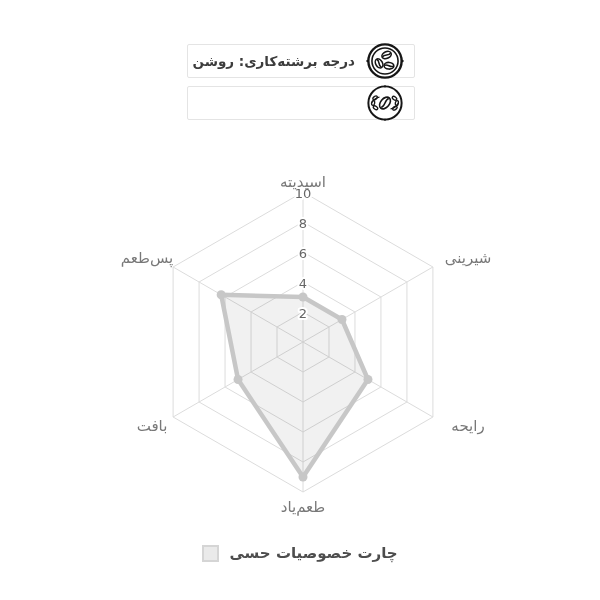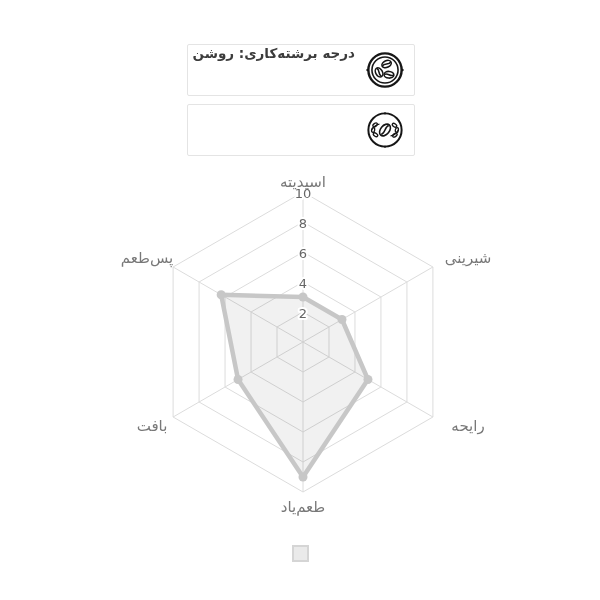--- a/index.html
+++ b/index.html
@@ -2,22 +2,22 @@
 <html lang="fa"><head>
 <meta charset="utf-8">
 <style>
   html,body{margin:0;padding:0;}
   body{
     width:600px;height:600px;position:relative;background:#ffffff;
     font-family:"DejaVu Sans",sans-serif;overflow:hidden;
   }
   .cards{position:absolute;left:187px;top:44px;width:228px;display:flex;flex-direction:column;gap:8px;}
   .card{
-    box-sizing:border-box;height:52px;background:#fff;border:1px solid #e4e4e4;border-radius:2px;
-    display:flex;gap:11px;padding:0 10px;
+    box-sizing:border-box;height:34px;background:#fff;border:1px solid #e4e4e4;border-radius:2px;
+    display:flex;align-items:center;gap:11px;padding:0 10px;
   }
   .card-icon{flex:0 0 auto;display:flex;align-items:center;}
   .card-label{font-size:13.5px;font-weight:600;color:#3c3c3c;white-space:nowrap;}
   svg.radar{position:absolute;left:0;top:0;}
   .tick{
     font-family:"DejaVu Sans",sans-serif;font-size:13px;fill:#666;text-anchor:middle;
     paint-order:stroke;stroke:#ffffff;stroke-width:4px;stroke-linejoin:round;
   }
   .axis{font-family:"DejaVu Sans",sans-serif;font-size:15px;fill:#787878;text-anchor:middle;}
   .legend{
@@ -110,13 +110,14 @@
     <text x="303" y="187" class="axis">اسیدیته</text>
     <text x="468" y="263" class="axis">شیرینی</text>
     <text x="468" y="431" class="axis">رایحه</text>
     <text x="303" y="512" class="axis">طعم‌یاد</text>
     <text x="152" y="431" class="axis">بافت</text>
     <text x="147" y="263" class="axis">پس‌طعم</text>
   </svg>
 
 <div class="legend" dir="ltr">
   <span class="legend-swatch"></span>
+  <span class="legend-label">چارت خصوصیات حسی</span>
 </div>
 
 </body></html>

